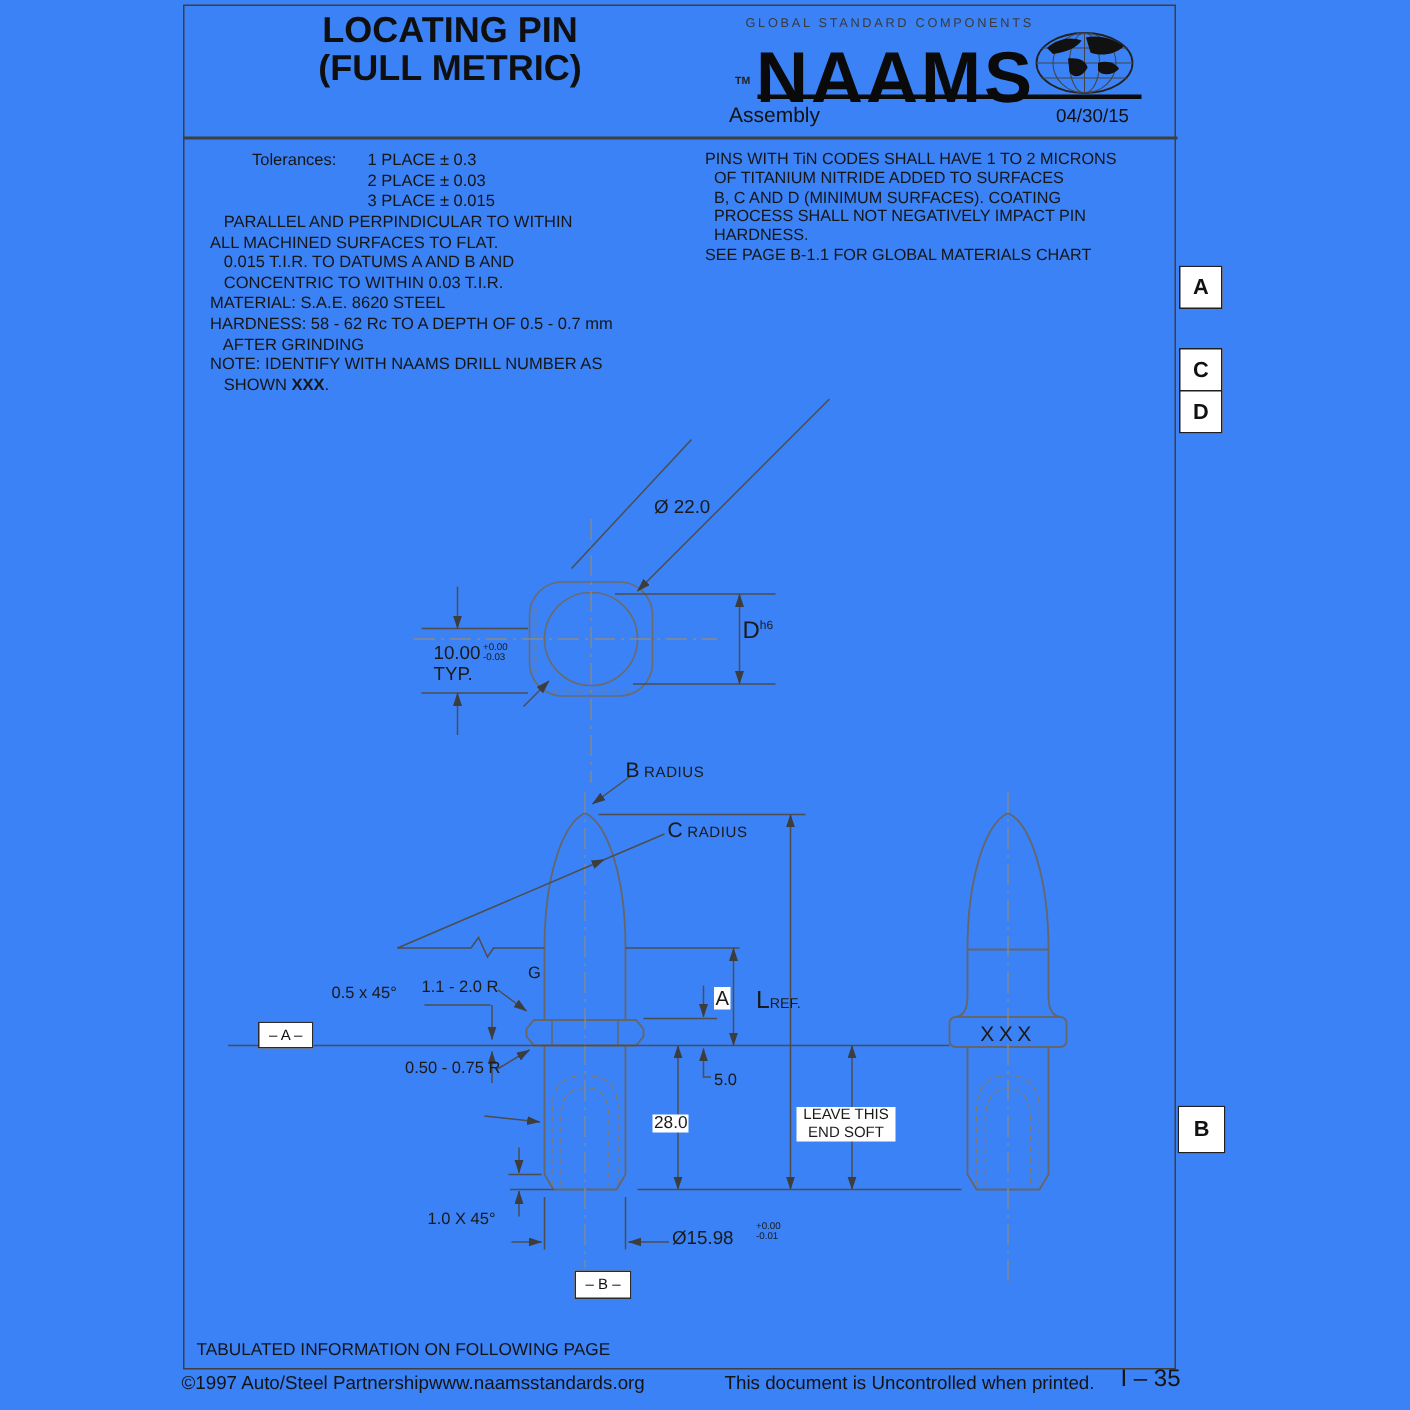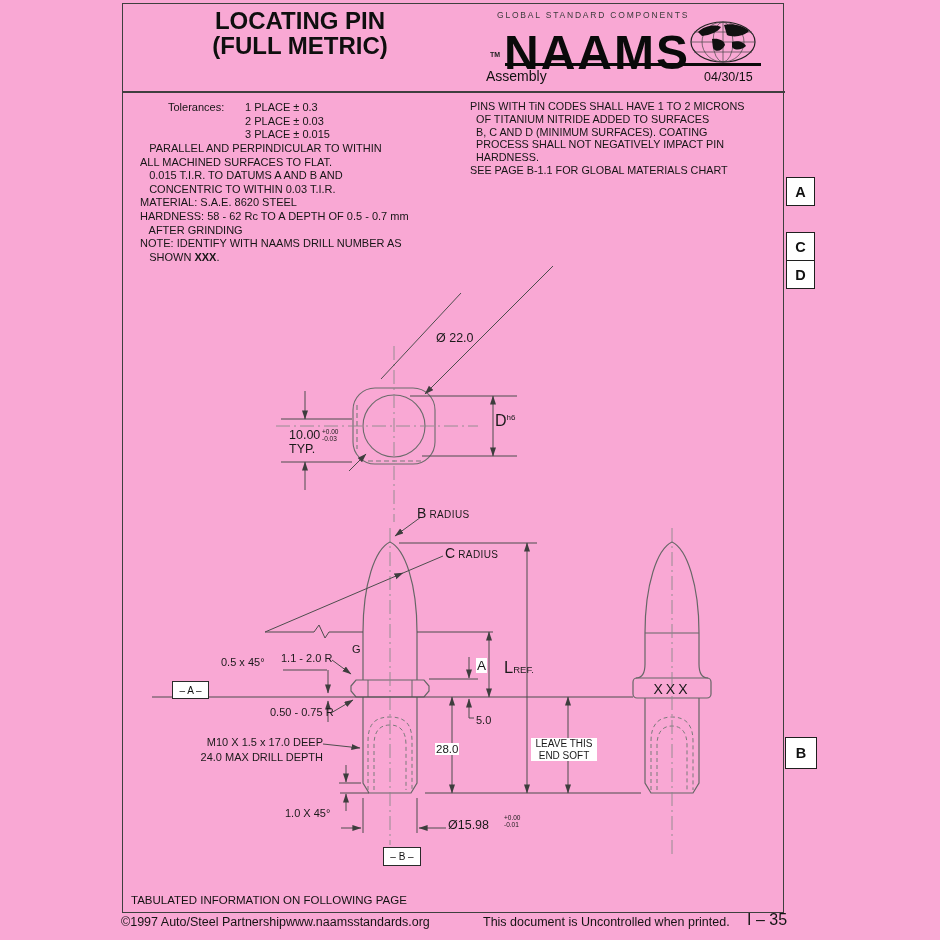--- a/index.html
+++ b/index.html
@@ -1,16 +1,16 @@
 <!DOCTYPE html>
 <html><head>
 <meta charset="utf-8">
 <style>
   html,body{margin:0;padding:0;background:#fff;}
-  .sheet{position:relative;width:940px;height:940px;background:#f9a8d4;
+  .sheet{position:relative;width:940px;height:940px;background:#3b82f6;
          font-family:"Liberation Sans",sans-serif;color:#1d1d1d;overflow:hidden;}
   .abs{position:absolute;}
   .border-frame{position:absolute;left:122px;top:3px;width:660px;height:908px;
                 border:1.6px solid #3f3f3f;}
   .hdr-divider{position:absolute;left:122px;top:91px;width:663px;height:1.5px;background:#3f3f3f;}
   .title-block{position:absolute;left:124px;top:8px;width:352px;text-align:center;
                font-weight:bold;font-size:24px;line-height:25px;color:#0f0f0f;}
   .gsc{position:absolute;left:497px;top:10px;font-size:8.5px;letter-spacing:1.8px;color:#3a3a3a;}
   .naams{position:absolute;left:504px;top:15px;font-size:48px;font-weight:bold;letter-spacing:2px;
          line-height:46px;color:#0a0a0a;margin-top:15px;}
@@ -215,24 +215,20 @@
   <div class="dim" style="left:221px;top:656px;">0.5 x 45°</div>
   <div class="dim" style="left:281px;top:652px;">1.1 - 2.0 R</div>
   <div class="datum-inline" style="left:172px;top:681px;width:35px;height:16px;">– A –</div>
   <div class="dim" style="left:270px;top:706px;">0.50 - 0.75 R</div>
   <div class="dim dim-bg" style="left:476px;top:658px;font-size:13.5px;">A</div>
   <div class="dim" style="left:504px;top:658px;">
     <span class="lref-big">L</span><span class="lref-small">REF.</span>
   </div>
   <div class="dim" style="left:476px;top:714px;">5.0</div>
   <div class="dim dim-bg" style="left:435px;top:743px;font-size:11.5px;">28.0</div>
-  <div class="dim" style="left:194px;top:735px;width:129px;text-align:right;line-height:14.5px;">
-    <div>M10 X 1.5 x 17.0 DEEP</div>
-    <div>24.0 MAX DRILL DEPTH</div>
-  </div>
   <div class="dim" style="left:285px;top:807px;">1.0 X 45°</div>
   <div class="dim" style="left:448px;top:818px;font-size:12.5px;">Ø15.98</div>
   <div class="tol-stack" style="left:504px;top:815px;">
     <div>+0.00</div>
     <div>-0.01</div>
   </div>
   <div class="datum-inline" style="left:383px;top:847px;width:36px;height:17px;">– B –</div>
 
   <div class="dim" style="left:644px;top:681px;width:56px;text-align:center;font-size:14px;letter-spacing:3px;">XXX</div>
   <div class="dim dim-bg" style="left:531px;top:738px;width:64px;text-align:center;font-size:10px;line-height:11.5px;">

